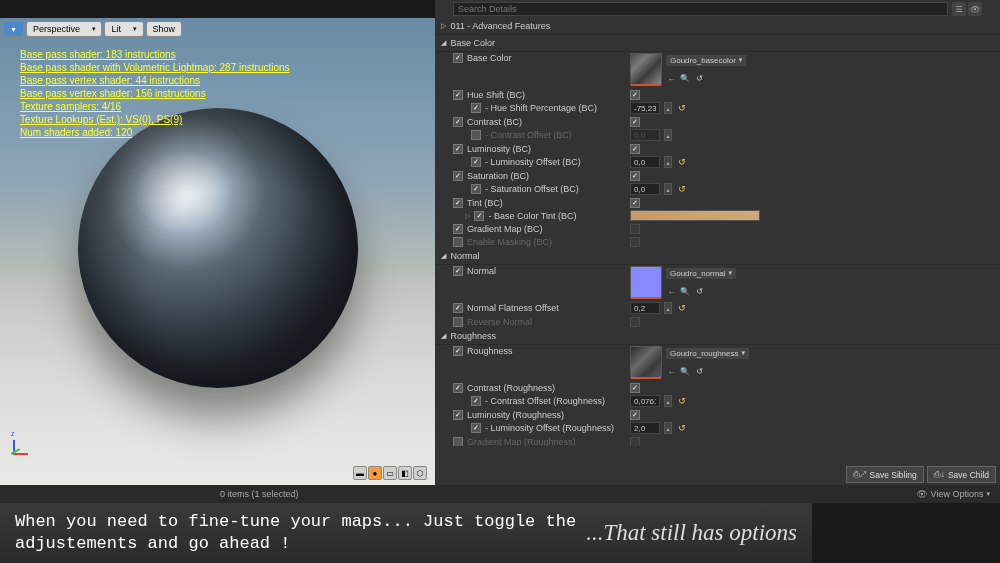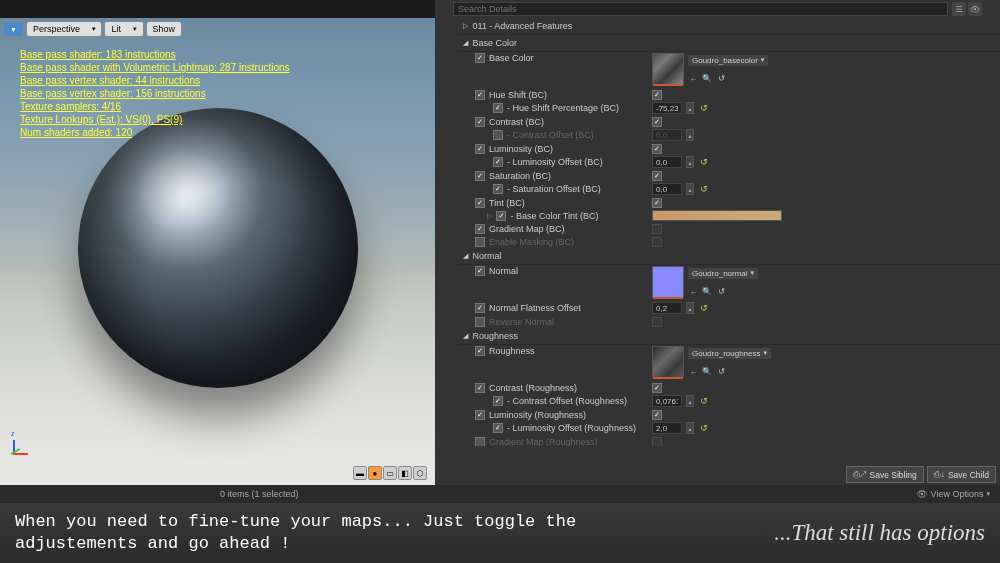--- a/index.html
+++ b/index.html
@@ -32,21 +32,21 @@
 .tab-bar { height: 18px; background: #2a2a2a; display: flex; align-items: center; }
 .tab { padding: 3px 10px; font-size: 9px; color: #bbb; display: flex; align-items: center; gap: 4px; cursor: pointer; }
 .tab.active { background: #3a3a3a; color: #fff; }
 .tab-icon { width: 10px; height: 10px; background: #888; border-radius: 2px; }
 
 .search-row { height: 18px; display: flex; align-items: center; padding: 0 18px; gap: 4px; }
 .search-input { flex: 1; height: 14px; background: #222; border: 1px solid #444; color: #888; font-size: 9px; padding: 0 4px; }
 .search-icons { display: flex; gap: 2px; }
 .sicon { width: 14px; height: 14px; background: #444; border-radius: 2px; font-size: 8px; color: #aaa; display: flex; align-items: center; justify-content: center; cursor: pointer; }
 
-.props-scroll { height: 428px; overflow-y: auto; overflow-x: hidden; font-size: 9px; color: #ccc; padding-bottom: 24px; margin-left: 22px; }
+.props-scroll { height: 428px; overflow-y: auto; overflow-x: hidden; font-size: 9px; color: #ccc; padding-bottom: 24px; }
 .props-scroll::-webkit-scrollbar { width: 10px; }
 .props-scroll::-webkit-scrollbar-track { background: #2a2a2a; }
 .props-scroll::-webkit-scrollbar-thumb { background: #555; }
 
 .section-header { padding: 3px 6px; background: #333; border-bottom: 1px solid #2a2a2a; cursor: pointer; display: flex; align-items: center; gap: 4px; }
 .tri { font-size: 7px; }
 
 .prop-row { display: flex; align-items: center; min-height: 13px; padding: 1px 0; }
 .prop-label-col { width: 195px; display: flex; align-items: center; padding-left: 18px; gap: 4px; }
 .prop-label-col.indent { padding-left: 36px; }
@@ -78,21 +78,21 @@
 
 .color-swatch { width: 130px; height: 11px; background: linear-gradient(90deg, #cc9966 0%, #ccaa77 100%); border: 1px solid #555; cursor: pointer; }
 
 .save-btns { position: absolute; bottom: 2px; right: 4px; display: flex; gap: 3px; }
 .save-btn { background: #444; border: 1px solid #666; color: #ddd; font-size: 8.5px; padding: 2px 6px; cursor: pointer; display: flex; align-items: center; gap: 3px; }
 
 .footer-bar { position: absolute; top: 485px; left: 0; width: 1000px; height: 18px; background: #2a2a2a; display: flex; align-items: center; justify-content: space-between; padding: 0 10px 0 220px; font-size: 9px; color: #aaa; }
 .view-options { display: flex; align-items: center; gap: 3px; cursor: pointer; }
 .eye-icon { font-size: 9px; }
 
-.caption-bar { position: absolute; bottom: 0; left: 0; width: 1000px; height: 60px; background: linear-gradient(180deg, #3a3a3a 0%, #2a2a2a 100%); display: flex; align-items: center; justify-content: space-between; padding: 8px 15px; }
+.caption-bar { position: absolute; bottom: 0; left: 0; width: 812px; height: 60px; background: linear-gradient(180deg, #3a3a3a 0%, #2a2a2a 100%); display: flex; align-items: center; justify-content: space-between; padding: 8px 15px; }
 .caption-left { font-size: 17px; color: #fff; font-family: 'Courier New', monospace; line-height: 1.3; }
 .caption-right { font-size: 23px; color: #ddd; font-style: italic; font-family: Georgia, serif; }
 </style>
 </head>
 <body>
 
 <div class="viewport">
   <div class="vp-toolbar">
     <div class="vp-btn vp-btn-blue">
         <span class="dropdown-arrow">▼</span>

